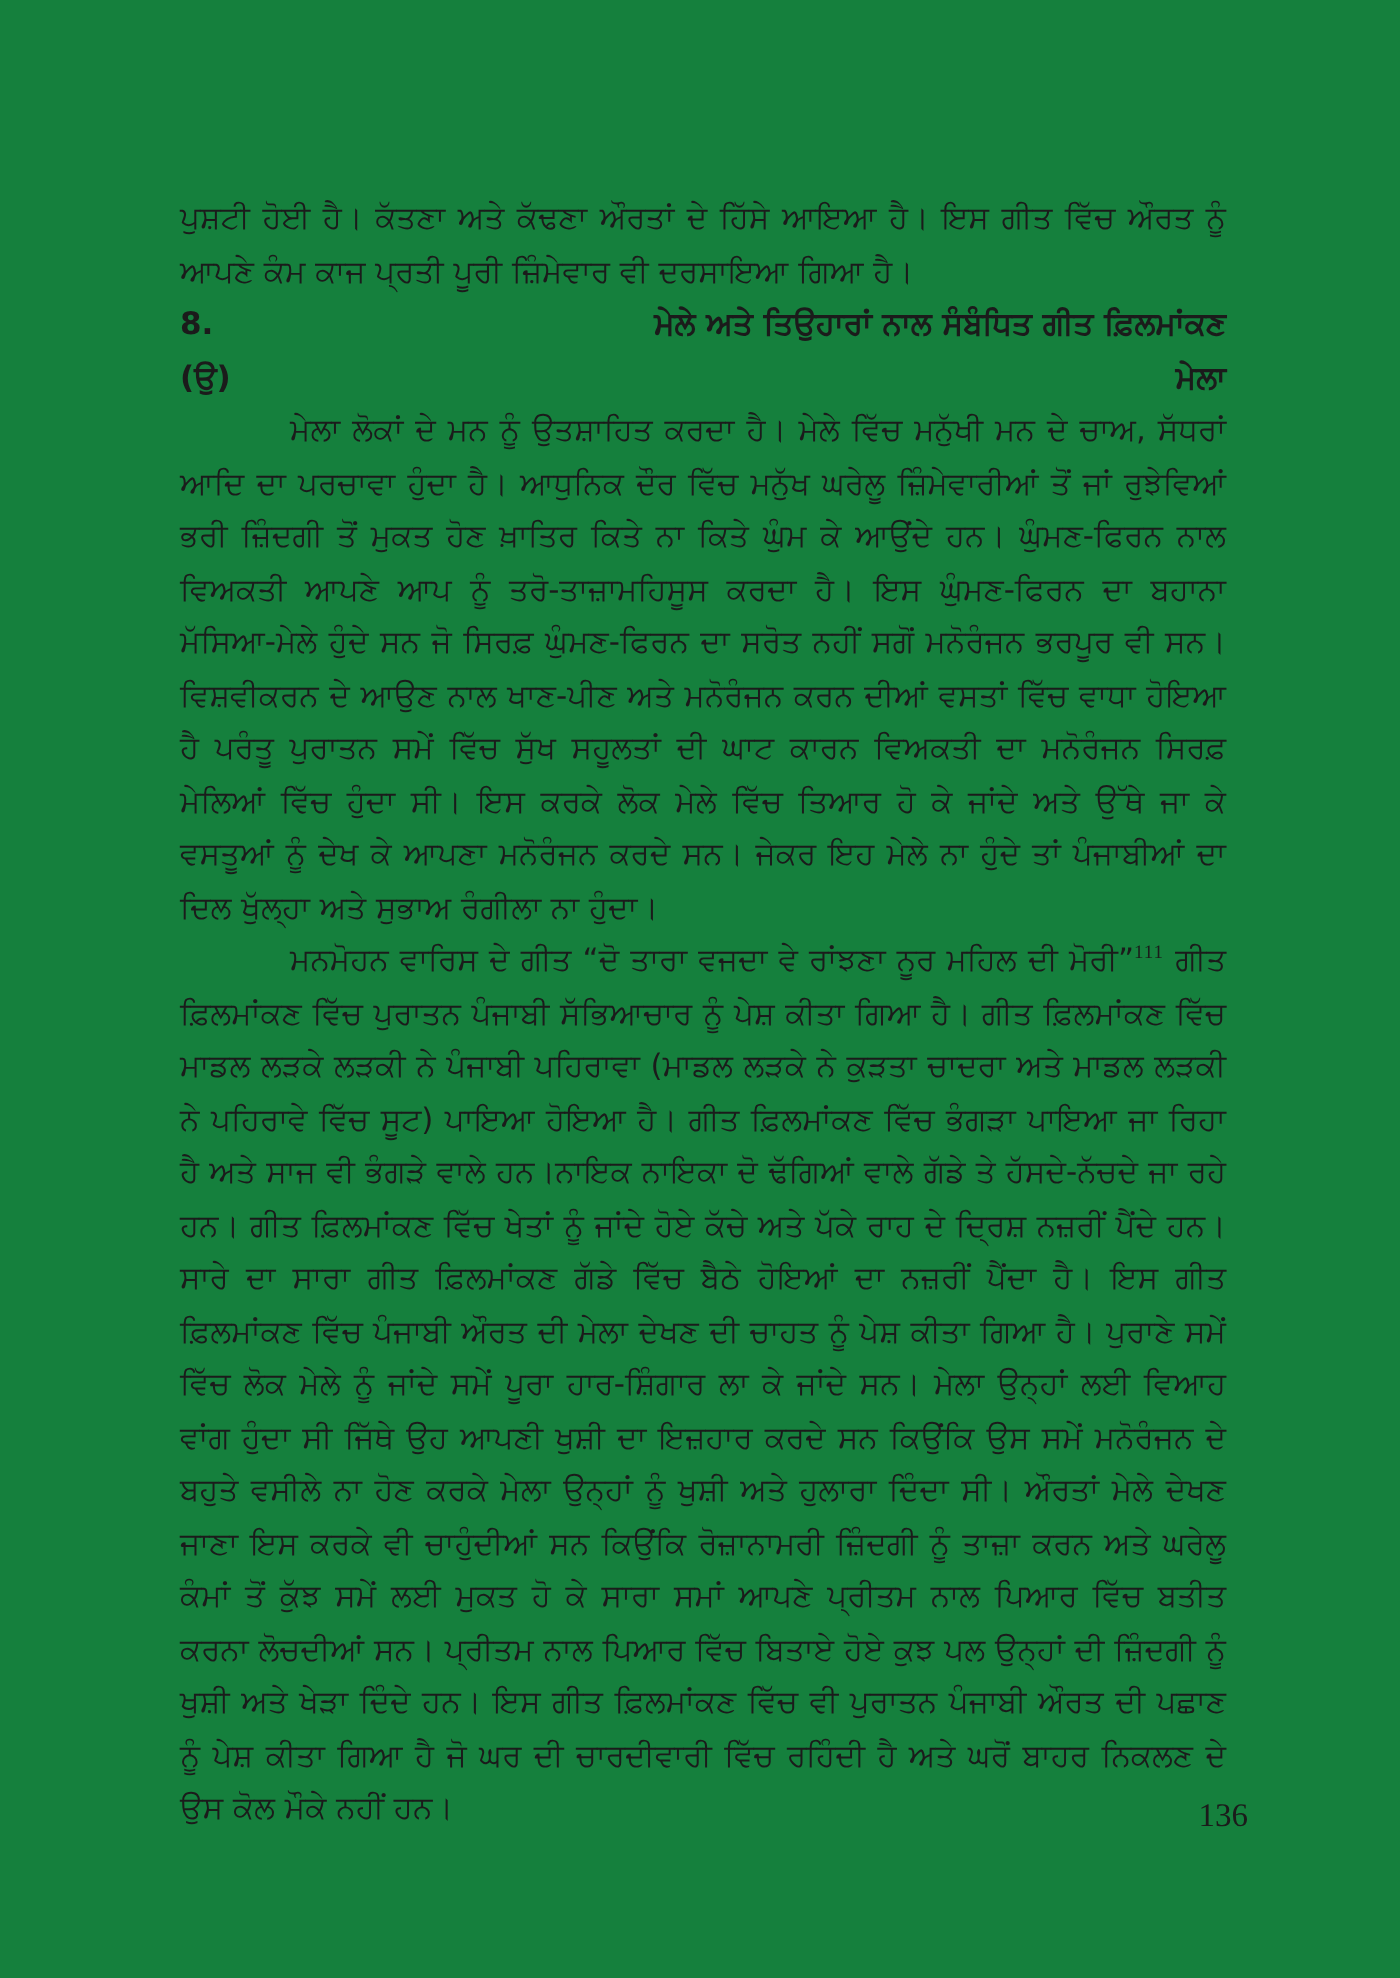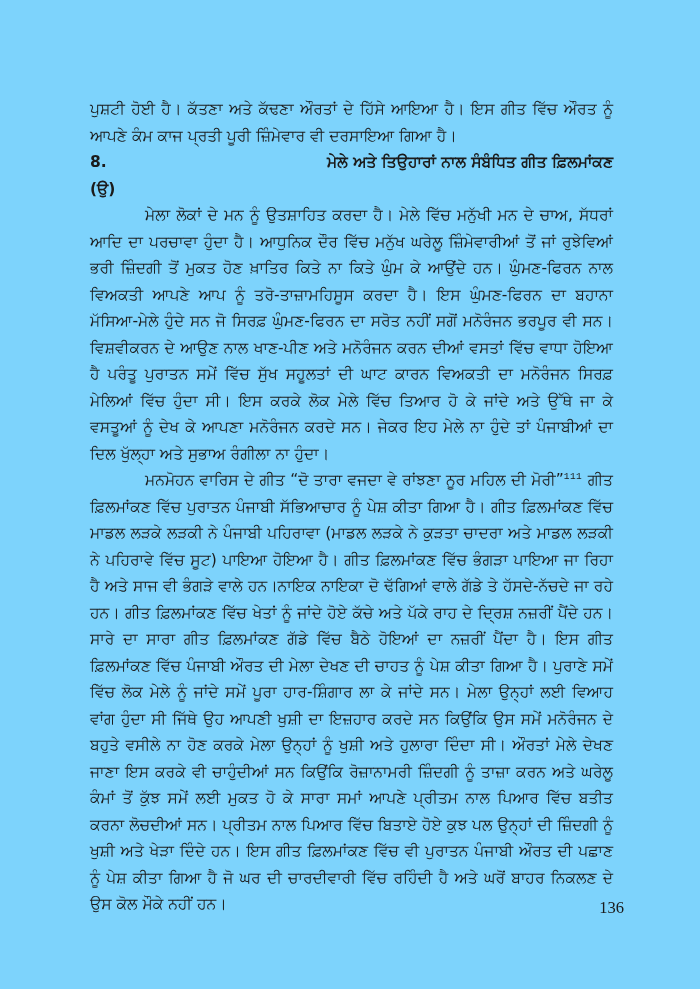--- a/index.html
+++ b/index.html
@@ -6,41 +6,41 @@
   body {
     width: 700px; height: 989px;
     background: #ffffff;
     font-family: "DejaVu Sans", sans-serif;
     color: #1b1b1b;
     overflow: hidden;
   }
   .page {
     position: relative;
     width: 700px; height: 989px;
-    background: #7dd3fc;
+    background: #15803d;
   }
   .text-block {
     position: absolute;
     left: 90px; top: 96px;
     width: 523px;
     font-size: 15.5px;
     line-height: 26.5px;
     text-align: justify;
   }
   p.para { margin: 0; padding: 0; }
   p.para.indent { text-indent: 55px; }
   .heading-row {
     display: flex;
     font-weight: 700;
     text-align: left;
   }
   .heading-row .h-num { flex: 0 0 55px; }
   .heading-row .h-title { flex: 1 1 auto; text-align: right; }
   sup.fn-ref {
-    font-family: Liberation Mono, monospace;
+    font-family: Liberation Serif, serif;
     font-size: 9.5px;
     line-height: 0;
     vertical-align: super;
     letter-spacing: 0.5px;
   }
   .page-footer {
     position: absolute;
     left: 0; top: 898px;
     width: 624px;
     text-align: right;
@@ -60,20 +60,21 @@
 
     <p class="para">ਪੁਸ਼ਟੀ ਹੋਈ ਹੈ। ਕੱਤਣਾ ਅਤੇ ਕੱਢਣਾ ਔਰਤਾਂ ਦੇ ਹਿੱਸੇ ਆਇਆ ਹੈ। ਇਸ ਗੀਤ ਵਿੱਚ ਔਰਤ ਨੂੰ ਆਪਣੇ ਕੰਮ ਕਾਜ ਪ੍ਰਤੀ ਪੂਰੀ ਜ਼ਿੰਮੇਵਾਰ ਵੀ ਦਰਸਾਇਆ ਗਿਆ ਹੈ।</p>
 
     <div class="heading-row">
       <span class="h-num">8.</span>
       <span class="h-title">ਮੇਲੇ ਅਤੇ ਤਿਉਹਾਰਾਂ ਨਾਲ ਸੰਬੰਧਿਤ ਗੀਤ ਫ਼ਿਲਮਾਂਕਣ</span>
     </div>
 
     <div class="heading-row">
       <span class="h-num">(ਉ)</span>
+      <span class="h-title">ਮੇਲਾ</span>
     </div>
 
     <p class="para indent">ਮੇਲਾ ਲੋਕਾਂ ਦੇ ਮਨ ਨੂੰ ਉਤਸ਼ਾਹਿਤ ਕਰਦਾ ਹੈ। ਮੇਲੇ ਵਿੱਚ ਮਨੁੱਖੀ ਮਨ ਦੇ ਚਾਅ, ਸੱਧਰਾਂ ਆਦਿ ਦਾ ਪਰਚਾਵਾ ਹੁੰਦਾ ਹੈ। ਆਧੁਨਿਕ ਦੌਰ ਵਿੱਚ ਮਨੁੱਖ ਘਰੇਲੂ ਜ਼ਿੰਮੇਵਾਰੀਆਂ ਤੋਂ ਜਾਂ ਰੁਝੇਵਿਆਂ ਭਰੀ ਜ਼ਿੰਦਗੀ ਤੋਂ ਮੁਕਤ ਹੋਣ ਖ਼ਾਤਿਰ ਕਿਤੇ ਨਾ ਕਿਤੇ ਘੁੰਮ ਕੇ ਆਉਂਦੇ ਹਨ। ਘੁੰਮਣ-ਫਿਰਨ ਨਾਲ ਵਿਅਕਤੀ ਆਪਣੇ ਆਪ ਨੂੰ ਤਰੋ-ਤਾਜ਼ਾਮਹਿਸੂਸ ਕਰਦਾ ਹੈ। ਇਸ ਘੁੰਮਣ-ਫਿਰਨ ਦਾ ਬਹਾਨਾ ਮੱਸਿਆ-ਮੇਲੇ ਹੁੰਦੇ ਸਨ ਜੋ ਸਿਰਫ਼ ਘੁੰਮਣ-ਫਿਰਨ ਦਾ ਸਰੋਤ ਨਹੀਂ ਸਗੋਂ ਮਨੋਰੰਜਨ ਭਰਪੂਰ ਵੀ ਸਨ। ਵਿਸ਼ਵੀਕਰਨ ਦੇ ਆਉਣ ਨਾਲ ਖਾਣ-ਪੀਣ ਅਤੇ ਮਨੋਰੰਜਨ ਕਰਨ ਦੀਆਂ ਵਸਤਾਂ ਵਿੱਚ ਵਾਧਾ ਹੋਇਆ ਹੈ ਪਰੰਤੂ ਪੁਰਾਤਨ ਸਮੇਂ ਵਿੱਚ ਸੁੱਖ ਸਹੂਲਤਾਂ ਦੀ ਘਾਟ ਕਾਰਨ ਵਿਅਕਤੀ ਦਾ ਮਨੋਰੰਜਨ ਸਿਰਫ਼ ਮੇਲਿਆਂ ਵਿੱਚ ਹੁੰਦਾ ਸੀ। ਇਸ ਕਰਕੇ ਲੋਕ ਮੇਲੇ ਵਿੱਚ ਤਿਆਰ ਹੋ ਕੇ ਜਾਂਦੇ ਅਤੇ ਉੱਥੇ ਜਾ ਕੇ ਵਸਤੂਆਂ ਨੂੰ ਦੇਖ ਕੇ ਆਪਣਾ ਮਨੋਰੰਜਨ ਕਰਦੇ ਸਨ। ਜੇਕਰ ਇਹ ਮੇਲੇ ਨਾ ਹੁੰਦੇ ਤਾਂ ਪੰਜਾਬੀਆਂ ਦਾ ਦਿਲ ਖੁੱਲ੍ਹਾ ਅਤੇ ਸੁਭਾਅ ਰੰਗੀਲਾ ਨਾ ਹੁੰਦਾ।</p>
 
     <p class="para indent"><span>ਮਨਮੋਹਨ ਵਾਰਿਸ ਦੇ ਗੀਤ “ਦੋ ਤਾਰਾ ਵਜਦਾ ਵੇ ਰਾਂਝਣਾ ਨੂਰ ਮਹਿਲ ਦੀ ਮੋਰੀ”</span><sup class="fn-ref">111</sup> <span>ਗੀਤ ਫ਼ਿਲਮਾਂਕਣ ਵਿੱਚ ਪੁਰਾਤਨ ਪੰਜਾਬੀ ਸੱਭਿਆਚਾਰ ਨੂੰ ਪੇਸ਼ ਕੀਤਾ ਗਿਆ ਹੈ। ਗੀਤ ਫ਼ਿਲਮਾਂਕਣ ਵਿੱਚ ਮਾਡਲ ਲੜਕੇ ਲੜਕੀ ਨੇ ਪੰਜਾਬੀ ਪਹਿਰਾਵਾ (ਮਾਡਲ ਲੜਕੇ ਨੇ ਕੁੜਤਾ ਚਾਦਰਾ ਅਤੇ ਮਾਡਲ ਲੜਕੀ ਨੇ ਪਹਿਰਾਵੇ ਵਿੱਚ ਸੂਟ) ਪਾਇਆ ਹੋਇਆ ਹੈ। ਗੀਤ ਫ਼ਿਲਮਾਂਕਣ ਵਿੱਚ ਭੰਗੜਾ ਪਾਇਆ ਜਾ ਰਿਹਾ ਹੈ ਅਤੇ ਸਾਜ ਵੀ ਭੰਗੜੇ ਵਾਲੇ ਹਨ।ਨਾਇਕ ਨਾਇਕਾ ਦੋ ਢੱਗਿਆਂ ਵਾਲੇ ਗੱਡੇ ਤੇ ਹੱਸਦੇ-ਨੱਚਦੇ ਜਾ ਰਹੇ ਹਨ। ਗੀਤ ਫ਼ਿਲਮਾਂਕਣ ਵਿੱਚ ਖੇਤਾਂ ਨੂੰ ਜਾਂਦੇ ਹੋਏ ਕੱਚੇ ਅਤੇ ਪੱਕੇ ਰਾਹ ਦੇ ਦ੍ਰਿਸ਼ ਨਜ਼ਰੀਂ ਪੈਂਦੇ ਹਨ। ਸਾਰੇ ਦਾ ਸਾਰਾ ਗੀਤ ਫ਼ਿਲਮਾਂਕਣ ਗੱਡੇ ਵਿੱਚ ਬੈਠੇ ਹੋਇਆਂ ਦਾ ਨਜ਼ਰੀਂ ਪੈਂਦਾ ਹੈ। ਇਸ ਗੀਤ ਫ਼ਿਲਮਾਂਕਣ ਵਿੱਚ ਪੰਜਾਬੀ ਔਰਤ ਦੀ ਮੇਲਾ ਦੇਖਣ ਦੀ ਚਾਹਤ ਨੂੰ ਪੇਸ਼ ਕੀਤਾ ਗਿਆ ਹੈ। ਪੁਰਾਣੇ ਸਮੇਂ ਵਿੱਚ ਲੋਕ ਮੇਲੇ ਨੂੰ ਜਾਂਦੇ ਸਮੇਂ ਪੂਰਾ ਹਾਰ-ਸ਼ਿੰਗਾਰ ਲਾ ਕੇ ਜਾਂਦੇ ਸਨ। ਮੇਲਾ ਉਨ੍ਹਾਂ ਲਈ ਵਿਆਹ ਵਾਂਗ ਹੁੰਦਾ ਸੀ ਜਿੱਥੇ ਉਹ ਆਪਣੀ ਖੁਸ਼ੀ ਦਾ ਇਜ਼ਹਾਰ ਕਰਦੇ ਸਨ ਕਿਉਂਕਿ ਉਸ ਸਮੇਂ ਮਨੋਰੰਜਨ ਦੇ ਬਹੁਤੇ ਵਸੀਲੇ ਨਾ ਹੋਣ ਕਰਕੇ ਮੇਲਾ ਉਨ੍ਹਾਂ ਨੂੰ ਖੁਸ਼ੀ ਅਤੇ ਹੁਲਾਰਾ ਦਿੰਦਾ ਸੀ। ਔਰਤਾਂ ਮੇਲੇ ਦੇਖਣ ਜਾਣਾ ਇਸ ਕਰਕੇ ਵੀ ਚਾਹੁੰਦੀਆਂ ਸਨ ਕਿਉਂਕਿ ਰੋਜ਼ਾਨਾਮਰੀ ਜ਼ਿੰਦਗੀ ਨੂੰ ਤਾਜ਼ਾ ਕਰਨ ਅਤੇ ਘਰੇਲੂ ਕੰਮਾਂ ਤੋਂ ਕੁੱਝ ਸਮੇਂ ਲਈ ਮੁਕਤ ਹੋ ਕੇ ਸਾਰਾ ਸਮਾਂ ਆਪਣੇ ਪ੍ਰੀਤਮ ਨਾਲ ਪਿਆਰ ਵਿੱਚ ਬਤੀਤ ਕਰਨਾ ਲੋਚਦੀਆਂ ਸਨ। ਪ੍ਰੀਤਮ ਨਾਲ ਪਿਆਰ ਵਿੱਚ ਬਿਤਾਏ ਹੋਏ ਕੁਝ ਪਲ ਉਨ੍ਹਾਂ ਦੀ ਜ਼ਿੰਦਗੀ ਨੂੰ ਖੁਸ਼ੀ ਅਤੇ ਖੇੜਾ ਦਿੰਦੇ ਹਨ। ਇਸ ਗੀਤ ਫ਼ਿਲਮਾਂਕਣ ਵਿੱਚ ਵੀ ਪੁਰਾਤਨ ਪੰਜਾਬੀ ਔਰਤ ਦੀ ਪਛਾਣ ਨੂੰ ਪੇਸ਼ ਕੀਤਾ ਗਿਆ ਹੈ ਜੋ ਘਰ ਦੀ ਚਾਰਦੀਵਾਰੀ ਵਿੱਚ ਰਹਿੰਦੀ ਹੈ ਅਤੇ ਘਰੋਂ ਬਾਹਰ ਨਿਕਲਣ ਦੇ ਉਸ ਕੋਲ ਮੌਕੇ ਨਹੀਂ ਹਨ।</span></p>
 
   </div>
 
   <div class="page-footer">
     <span class="page-number">136</span>

